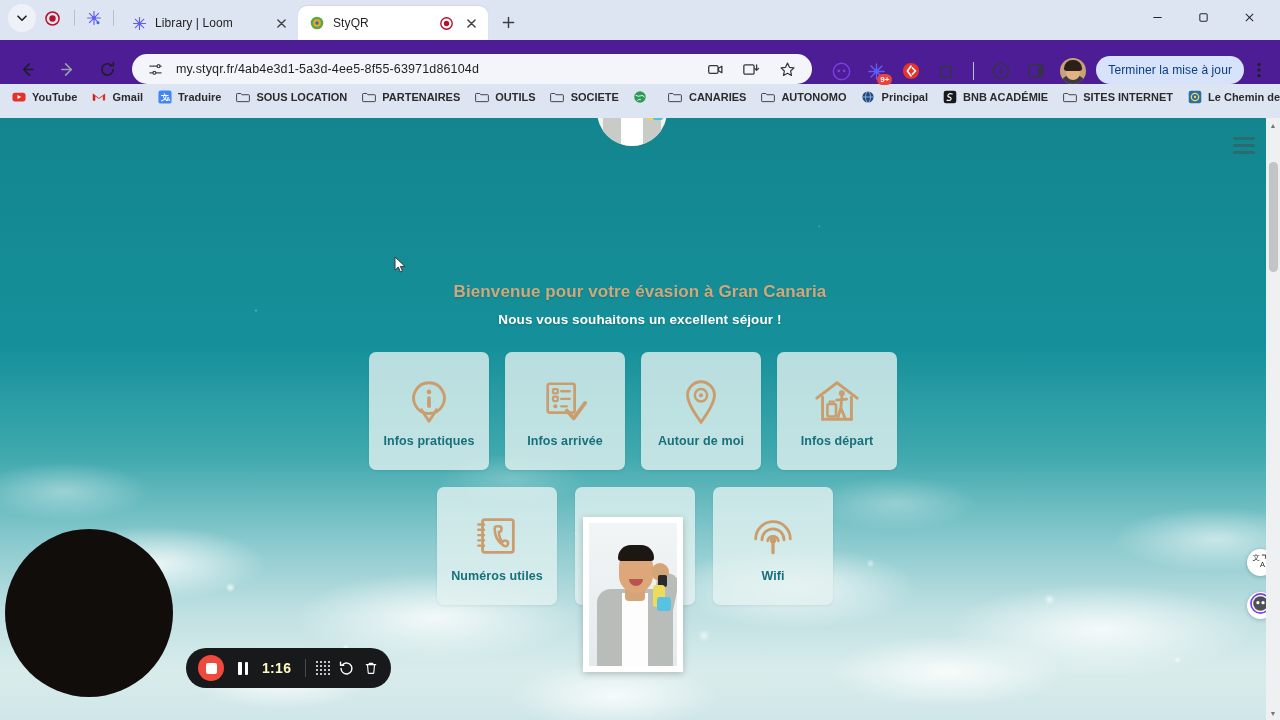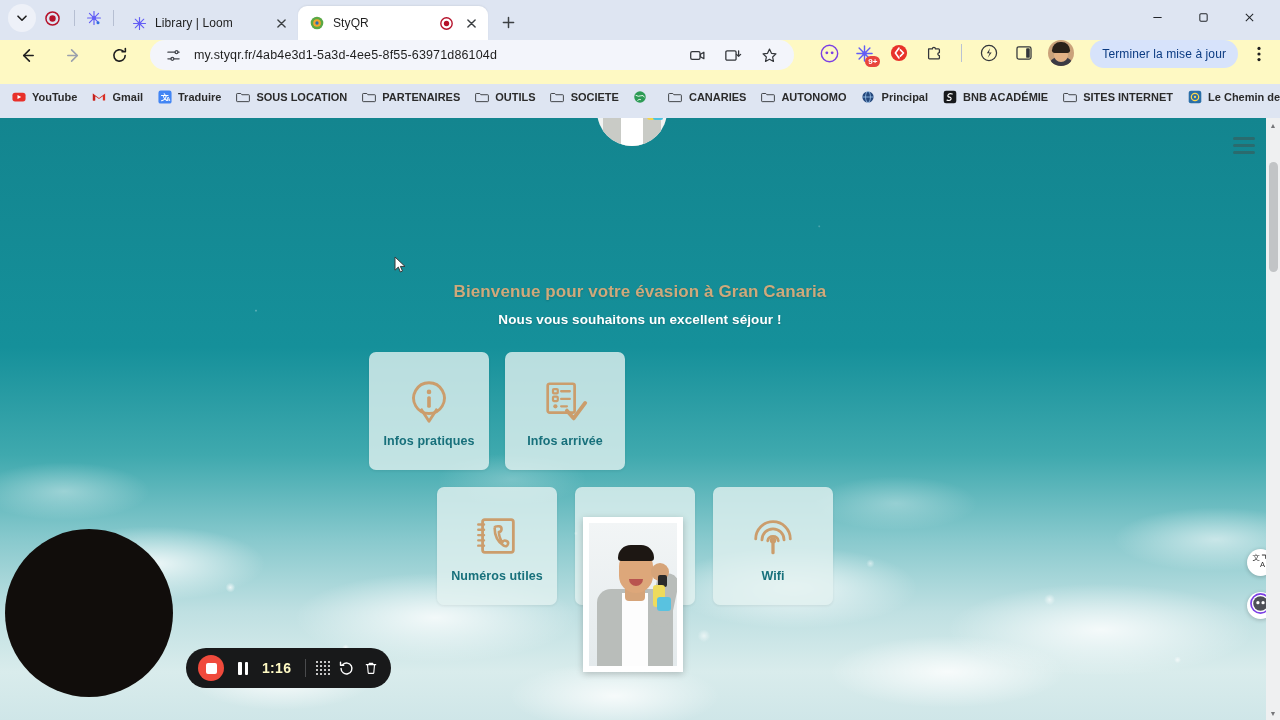--- a/index.html
+++ b/index.html
@@ -58,22 +58,22 @@
   .win-controls {
     margin-left:auto; display:flex; align-items:center; height:40px; padding-bottom:6px; gap:0;
   }
   .win-btn {
     width:46px; height:34px; display:flex; align-items:center; justify-content:center;
     color:#22252a;
   }
 
   
   .toolbar {
-    height:44px; display:flex; align-items:flex-start; gap:8px;
-    padding:0 8px; background:#fef9c3;
+    height:44px; display:flex; align-items:flex-end; gap:2px;
+    padding:0 8px; background:#4c1d95;
   }
   .nav-btn {
     width:30px; height:30px; border-radius:50%;
     display:flex; align-items:center; justify-content:center;
     color:#1f1f1f; margin:0 4px;
   }
   .nav-btn.disabled { color:#9aa0ac; }
   .omnibox {
     flex:1 1 auto; height:30px; background:#f3f5fb; border-radius:16px;
     display:flex; align-items:center; gap:10px; padding:0 10px 0 12px;
@@ -661,21 +661,45 @@
               <rect x="13.5" y="12.5" width="5" height="4.5" rx="1" fill="none" stroke="#cb9d6c" stroke-width="2.3"></rect>
               <rect x="13.5" y="20.5" width="5" height="4.5" rx="1" fill="none" stroke="#cb9d6c" stroke-width="2.3"></rect>
               <circle cx="16" cy="30.5" r="2.2" fill="#cb9d6c"></circle>
               <path d="M22 14.8 h9 M22 22.8 h9 M22 30.5 h6" stroke="#cb9d6c" stroke-width="2.4" stroke-linecap="round"></path>
               <path d="M28 35 L35 43 L47 27" fill="none" stroke="#cb9d6c" stroke-width="4" stroke-linecap="round" stroke-linejoin="round"></path>
             </svg>
           </span>
           <span class="t-label">Infos arrivée</span>
         </div>
 
-
+        <div class="tile">
+          <span class="t-ico">
+            <svg width="50" height="50" viewBox="0 0 52 52">
+              <path d="M26 5 a14 14 0 0 1 14 14 c0 10-14 28-14 28 s-14-18-14-28 a14 14 0 0 1 14-14 Z" fill="none" stroke="#cb9d6c" stroke-width="3"></path>
+              <circle cx="26" cy="19" r="6.4" fill="none" stroke="#cb9d6c" stroke-width="2.6"></circle>
+              <circle cx="26" cy="19" r="2.2" fill="#cb9d6c"></circle>
+            </svg>
+          </span>
+          <span class="t-label">Autour de moi</span>
+        </div>
+
+        <div class="tile">
+          <span class="t-ico">
+            <svg width="50" height="50" viewBox="0 0 52 52">
+              <path d="M5 22 L26 6 L47 22" fill="none" stroke="#cb9d6c" stroke-width="3" stroke-linecap="round" stroke-linejoin="round"></path>
+              <path d="M11 21 V44 M41 21 V44" stroke="#cb9d6c" stroke-width="3" stroke-linecap="round"></path>
+              <path d="M11 44 H41" stroke="#cb9d6c" stroke-width="3" stroke-linecap="round"></path>
+              <circle cx="31" cy="17" r="3.1" fill="#cb9d6c"></circle>
+              <path d="M31 20.5 L30 32 M30 32 L27 42 M30 32 L34 42 M25.5 24 L36 23" stroke="#cb9d6c" stroke-width="2.9" stroke-linecap="round" fill="none"></path>
+              <rect x="16" y="28" width="9" height="13" rx="2" fill="none" stroke="#cb9d6c" stroke-width="2.7"></rect>
+              <path d="M18.5 28 V25.5 h4 V28" fill="none" stroke="#cb9d6c" stroke-width="2.2"></path>
+            </svg>
+          </span>
+          <span class="t-label">Infos départ</span>
+        </div>
       </div>
 
       <div class="tiles-row tiles-row-2">
 
         <div class="tile">
           <span class="t-ico">
             <svg width="50" height="50" viewBox="0 0 52 52">
               <rect x="11" y="8" width="32" height="34" rx="2.4" fill="none" stroke="#cb9d6c" stroke-width="2.9"></rect>
               <path d="M6.5 13 h6 M6.5 18.5 h6 M6.5 24 h6 M6.5 29.5 h6 M6.5 35 h6" stroke="#cb9d6c" stroke-width="2.5" stroke-linecap="round"></path>
               <path d="M23.5 16 q0 13 9.5 19 q3.5 2 4.5-2 q0.6-2.4-2.4-3.2 q-2.6-0.7-3.4 1.6 q-3.4-3.8-3.8-10.6 q2.6-0.2 2.8-2.8 q0.2-3-2.6-3.2 q-4-0.3-4.6 1.2" fill="none" stroke="#cb9d6c" stroke-width="2.7" stroke-linejoin="round"></path>

